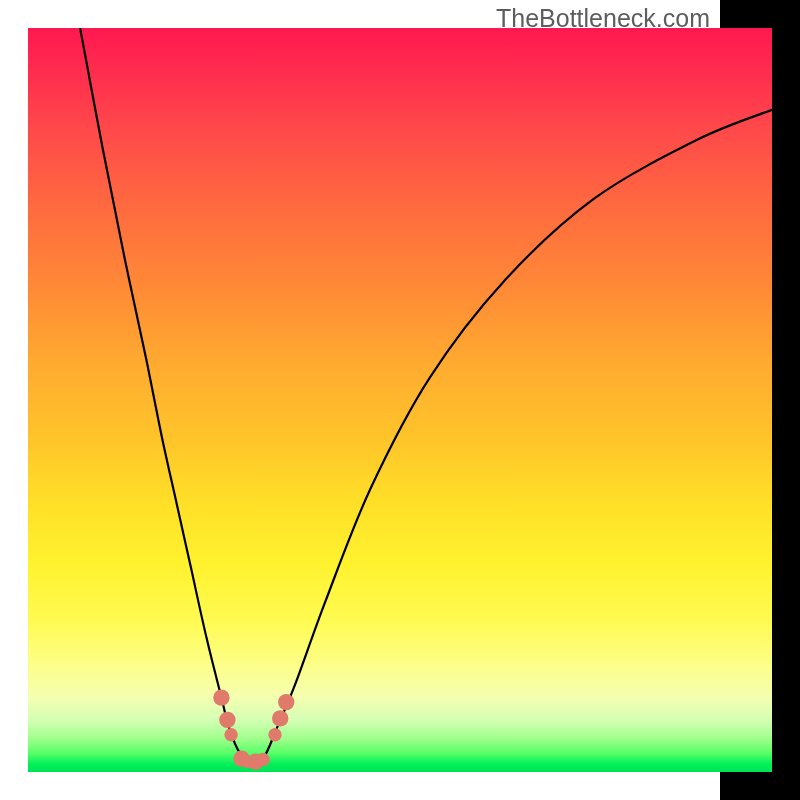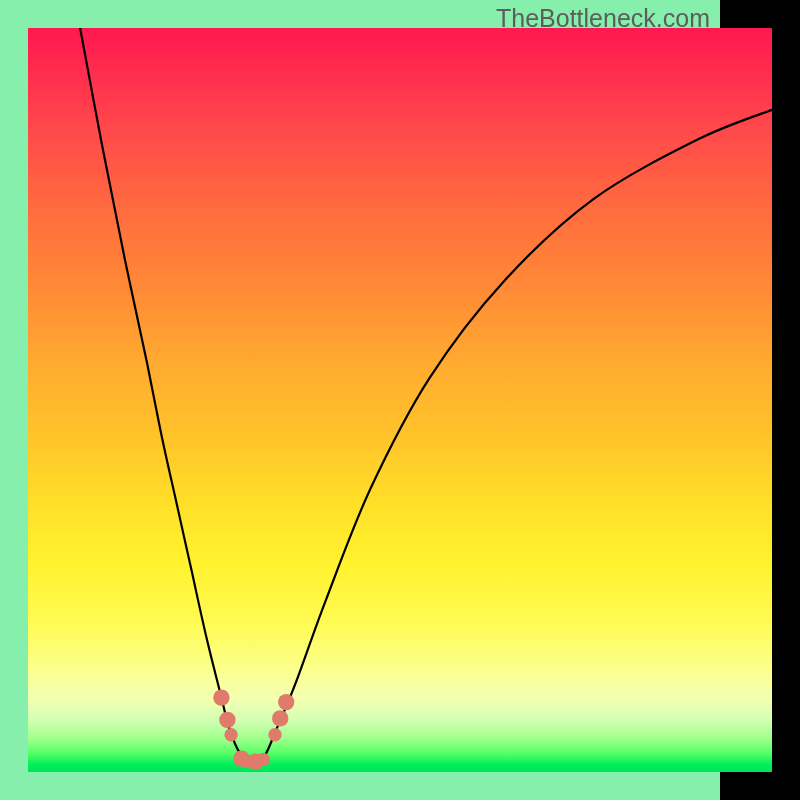--- a/index.html
+++ b/index.html
@@ -10,21 +10,21 @@
     overflow: hidden;
     background: #000;
     font-family: Arial, Helvetica, sans-serif;
   }
   .frame {
     position: absolute;
     left: 0;
     top: 0;
     width: 720px;
     height: 800px;
-    background: #86efac;
+    background: #ffffff;
   }
   .plot {
     position: absolute;
     left: 28px;
     top: 28px;
     width: 744px;
     height: 744px;
     
     background: linear-gradient(
       to bottom,

